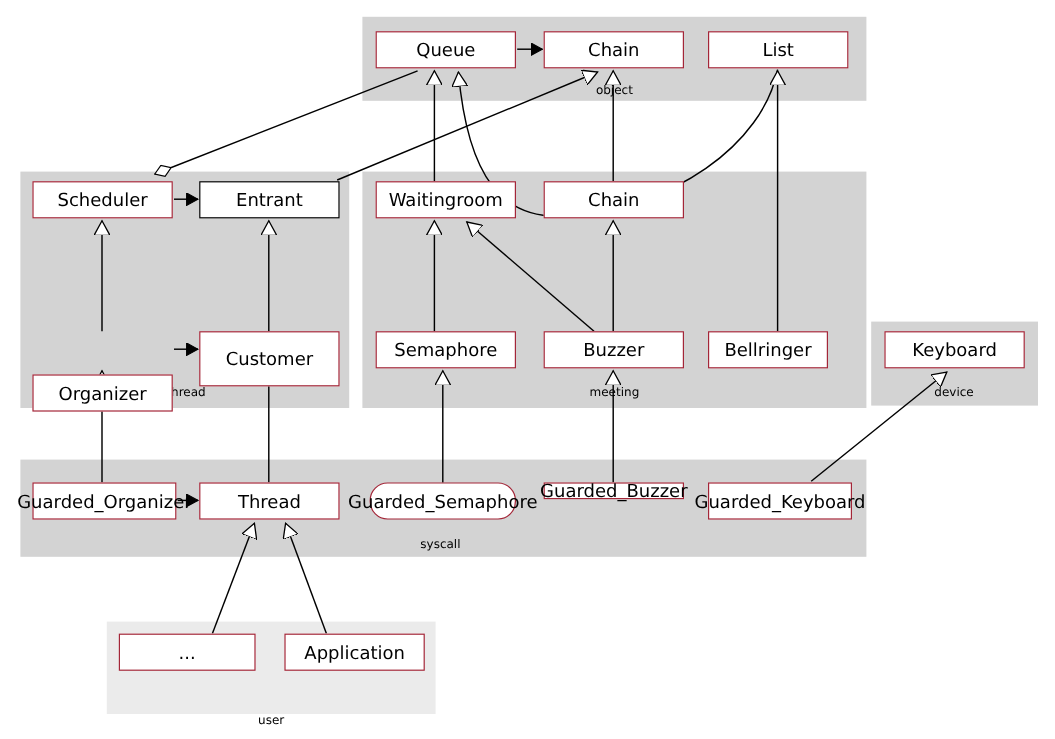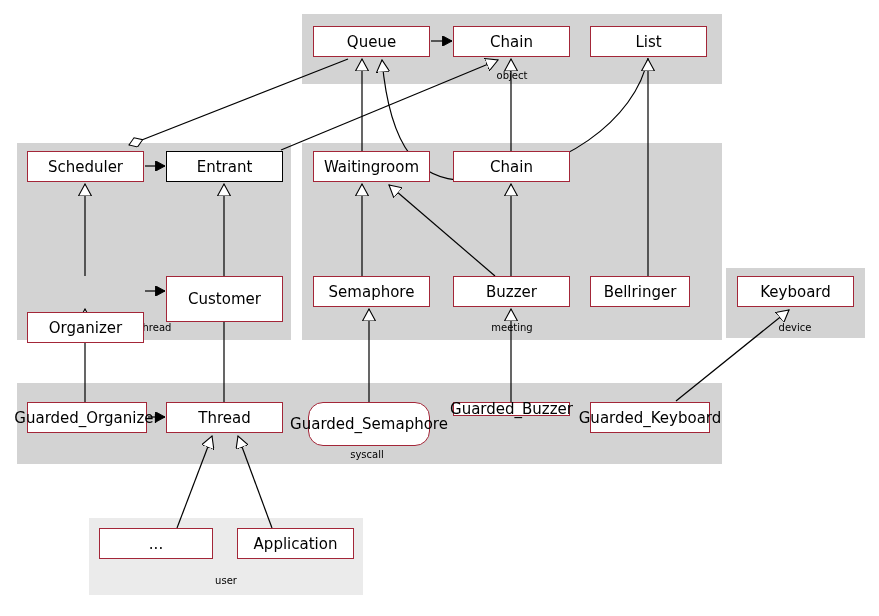--- a/index.html
+++ b/index.html
@@ -122,40 +122,40 @@
       <line x1="145" y1="291" x2="165" y2="291" marker-end="url(#solid-arrow)"></line>
       <line x1="148" y1="417" x2="165" y2="417" marker-end="url(#solid-arrow)"></line>
     </g>
   </svg>
 
   <div class="package-label" style="left:512px; top:70px;">object</div>
   <div class="package-label" style="left:155px; top:322px;">thread</div>
   <div class="package-label" style="left:512px; top:322px;">meeting</div>
   <div class="package-label" style="left:795px; top:322px;">device</div>
   <div class="package-label" style="left:367px; top:449px;">syscall</div>
-  <div class="package-label" style="left:226px; top:575px;">user</div>
+  <div class="package-label" style="left:226px; top:595px;">user</div>
 
   <div class="node" style="left:313px; top:26px; width:117px; height:31px;">Queue</div>
   <div class="node" style="left:453px; top:26px; width:117px; height:31px;">Chain</div>
   <div class="node" style="left:590px; top:26px; width:117px; height:31px;">List</div>
 
   <div class="node" style="left:27px; top:151px; width:117px; height:31px;">Scheduler</div>
   <div class="node black-border" style="left:166px; top:151px; width:117px; height:31px;">Entrant</div>
   <div class="node" style="left:313px; top:151px; width:117px; height:31px;">Waitingroom</div>
   <div class="node" style="left:453px; top:151px; width:117px; height:31px;">Chain</div>
 
   <div class="node" style="left:27px; top:276px; width:117px; height:31px;margin-top:36px;">Organizer</div>
   <div class="node" style="left:166px; top:276px; width:117px; height:46px;">Customer</div>
   <div class="node" style="left:313px; top:276px; width:117px; height:31px;">Semaphore</div>
   <div class="node" style="left:453px; top:276px; width:117px; height:31px;">Buzzer</div>
   <div class="node" style="left:590px; top:276px; width:100px; height:31px;">Bellringer</div>
   <div class="node" style="left:27px; top:402px; width:120px; height:31px;">Guarded_Organizer</div>
 
   <div class="node" style="left:737px; top:276px; width:117px; height:31px;">Keyboard</div>
   <div class="node" style="left:166px; top:402px; width:117px; height:31px;">Thread</div>
-  <div class="node" style="left:308px; top:402px; width:122px; height:44px;border-radius:15px;">Guarded_Semaphore</div>
+  <div class="node" style="left:308px; top:402px; width:122px; height:31px;border-radius:15px;">Guarded_Semaphore</div>
   <div class="node" style="left:453px; top:402px; width:117px; height:14px;">Guarded_Buzzer</div>
   <div class="node" style="left:590px; top:402px; width:120px; height:31px;">Guarded_Keyboard</div>
 
   <div class="node" style="left:99px; top:528px; width:114px; height:31px;">...</div>
   <div class="node" style="left:237px; top:528px; width:117px; height:31px;">Application</div>
 
 </div>
 
 </body></html>

